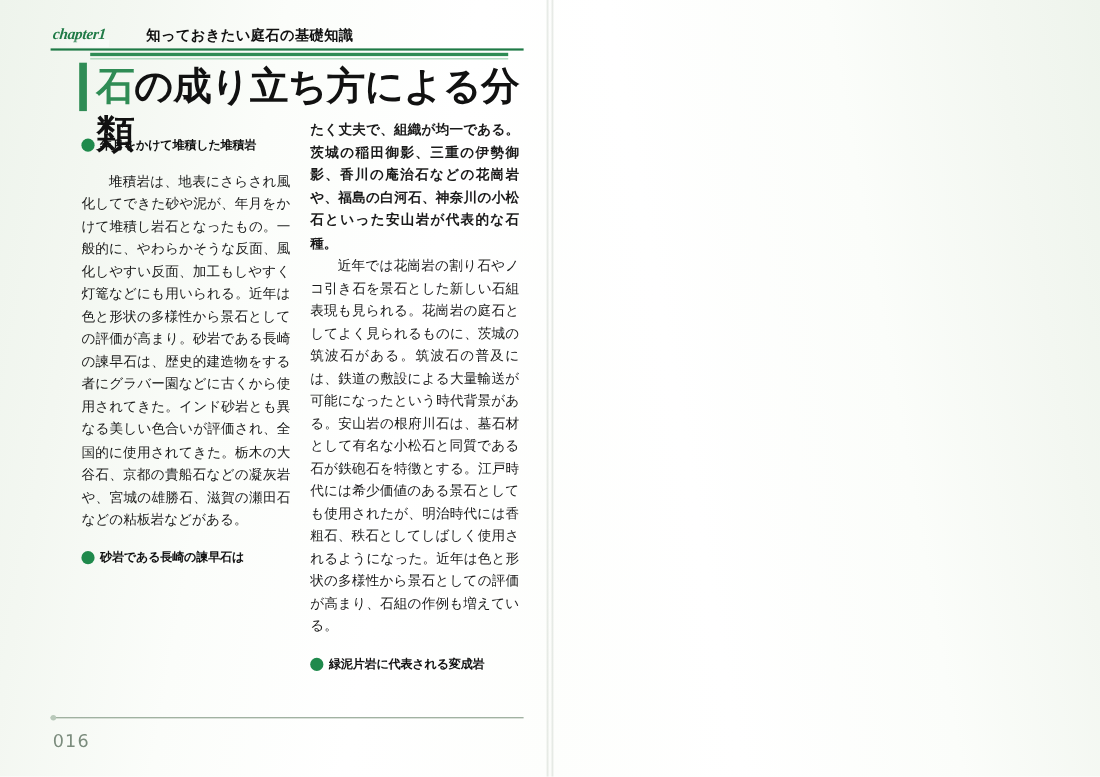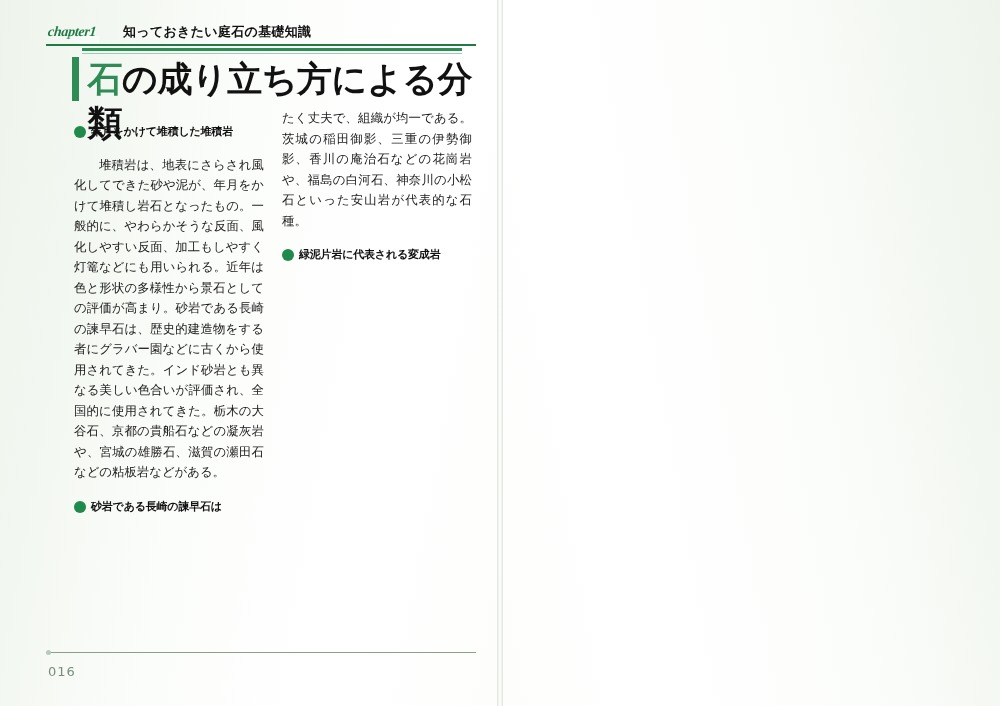--- a/index.html
+++ b/index.html
@@ -17,48 +17,48 @@
     z-index:20;pointer-events:none;}
 
   
   .chapter-bar{position:absolute;left:46px;top:22px;width:430px;}
   .chapter-rule{position:absolute;left:0;top:22px;width:430px;height:2px;background:#1f7a46;}
   .chapter-tag{position:absolute;left:2px;top:2px;font-family:"Liberation Serif",serif;
     font-style:italic;font-weight:bold;font-size:14px;color:#1f7a46;letter-spacing:-.3px;
     transform:skewX(-6deg);}
   .chapter-tag::after{content:"";position:absolute;left:-4px;right:-4px;bottom:-3px;height:7px;
     background:linear-gradient(90deg,rgba(255,255,255,.0),rgba(255,255,255,.55));}
-  .chapter-title{position:absolute;left:77px;top:1px;font-size:13px;font-weight:bold;color:#111;
+  .chapter-title{position:absolute;left:87px;top:1px;font-size:13px;font-weight:bold;color:#111;
     font-family:"DejaVu Sans","Liberation Sans",sans-serif;letter-spacing:.3px;}
 
   
   .head-wrap{position:absolute;left:72px;top:48px;width:410px;}
   .head-line{height:3px;background:#2f8c55;margin-left:10px;width:380px;}
   .head-line2{height:1px;background:#9ccfae;margin-left:10px;width:380px;margin-top:2px;}
   .head-row{display:flex;align-items:flex-start;margin-top:3px;}
   .head-bar{width:7px;height:44px;background:#2f8c55;margin-right:9px;}
   h1.page-title{margin:0;font-size:35px;line-height:44px;font-weight:bold;color:#111;
     font-family:"DejaVu Sans","Liberation Sans",sans-serif;letter-spacing:-.5px;}
   h1.page-title .accent{color:#2f8c55;}
 
   
   .cols{position:absolute;display:flex;gap:18px;}
   .col{width:190px;font-size:12.4px;line-height:20.5px;color:#1a1a1a;text-align:justify;
     font-family:"Liberation Serif","DejaVu Serif",serif;}
   .col p{margin:0 0 0 0;text-indent:1em;}
-  .col p.noind{text-indent:0;}
+  .col p.noind{text-indent:0;font-weight:bold;}
   .sub-head{display:flex;align-items:center;font-family:"DejaVu Sans","Liberation Sans",sans-serif;
     font-weight:bold;font-size:11px;color:#111;margin:14px 0 12px 0;letter-spacing:-.2px;}
   .bullet{width:12px;height:12px;border-radius:50%;background:#1f8a4c;margin-right:5px;flex:0 0 auto;}
 
   .left-cols{left:74px;top:108px;}
 
   
   .footer-rule{position:absolute;height:1px;background:#8aa08c;}
-  .folio{position:absolute;font-size:13px;color:#7b8c7d;letter-spacing:1px;
+  .folio{position:absolute;font-size:16px;color:#7b8c7d;letter-spacing:1px;
     font-family:"DejaVu Sans","Liberation Sans",sans-serif;}
   .dot{position:absolute;width:5px;height:5px;border-radius:50%;background:#b9c9ba;}
 </style>
 </head>
 <body>
 
 <div class="spread">
 
   <div class="page page-left">
 
@@ -85,20 +85,21 @@
           </div>
         <p>　堆積岩は、地表にさらされ風化してできた砂や泥が、年月をかけて堆積し岩石となったもの。一般的に、やわらかそうな反面、風化しやすい反面、加工もしやすく灯篭などにも用いられる。近年は色と形状の多様性から景石としての評価が高まり。砂岩である長崎の諫早石は、歴史的建造物をする者にグラバー園などに古くから使用されてきた。インド砂岩とも異なる美しい色合いが評価され、全国的に使用されてきた。栃木の大谷石、京都の貴船石などの凝灰岩や、宮城の雄勝石、滋賀の瀬田石などの粘板岩などがある。</p>
         <div class="sub-head">
             <span class="bullet"></span>
             <span>砂岩である長崎の諫早石は</span>
           </div>
 
       </div>
       <div class="col">
         <p class="noind">たく丈夫で、組織が均一である。茨城の稲田御影、三重の伊勢御影、香川の庵治石などの花崗岩や、福島の白河石、神奈川の小松石といった安山岩が代表的な石種。</p>
+        <p>　近年では花崗岩の割り石やノコ引き石を景石とした新しい石組表現も見られる。花崗岩の庭石としてよく見られるものに、茨城の筑波石がある。筑波石の普及には、鉄道の敷設による大量輸送が可能になったという時代背景がある。安山岩の根府川石は、墓石材として有名な小松石と同質である石が鉄砲石を特徴とする。江戸時代には希少価値のある景石としても使用されたが、明治時代には香粗石、秩石としてしばしく使用されるようになった。近年は色と形状の多様性から景石としての評価が高まり、石組の作例も増えている。</p>
         <div class="sub-head">
             <span class="bullet"></span>
             <span>緑泥片岩に代表される変成岩</span>
           </div>
 
       </div>
     </div>
 
     <div class="footer-rule" style="left:46px;top:652px;width:430px;"></div>
     <div class="dot" style="left:46px;top:650px;"></div>

